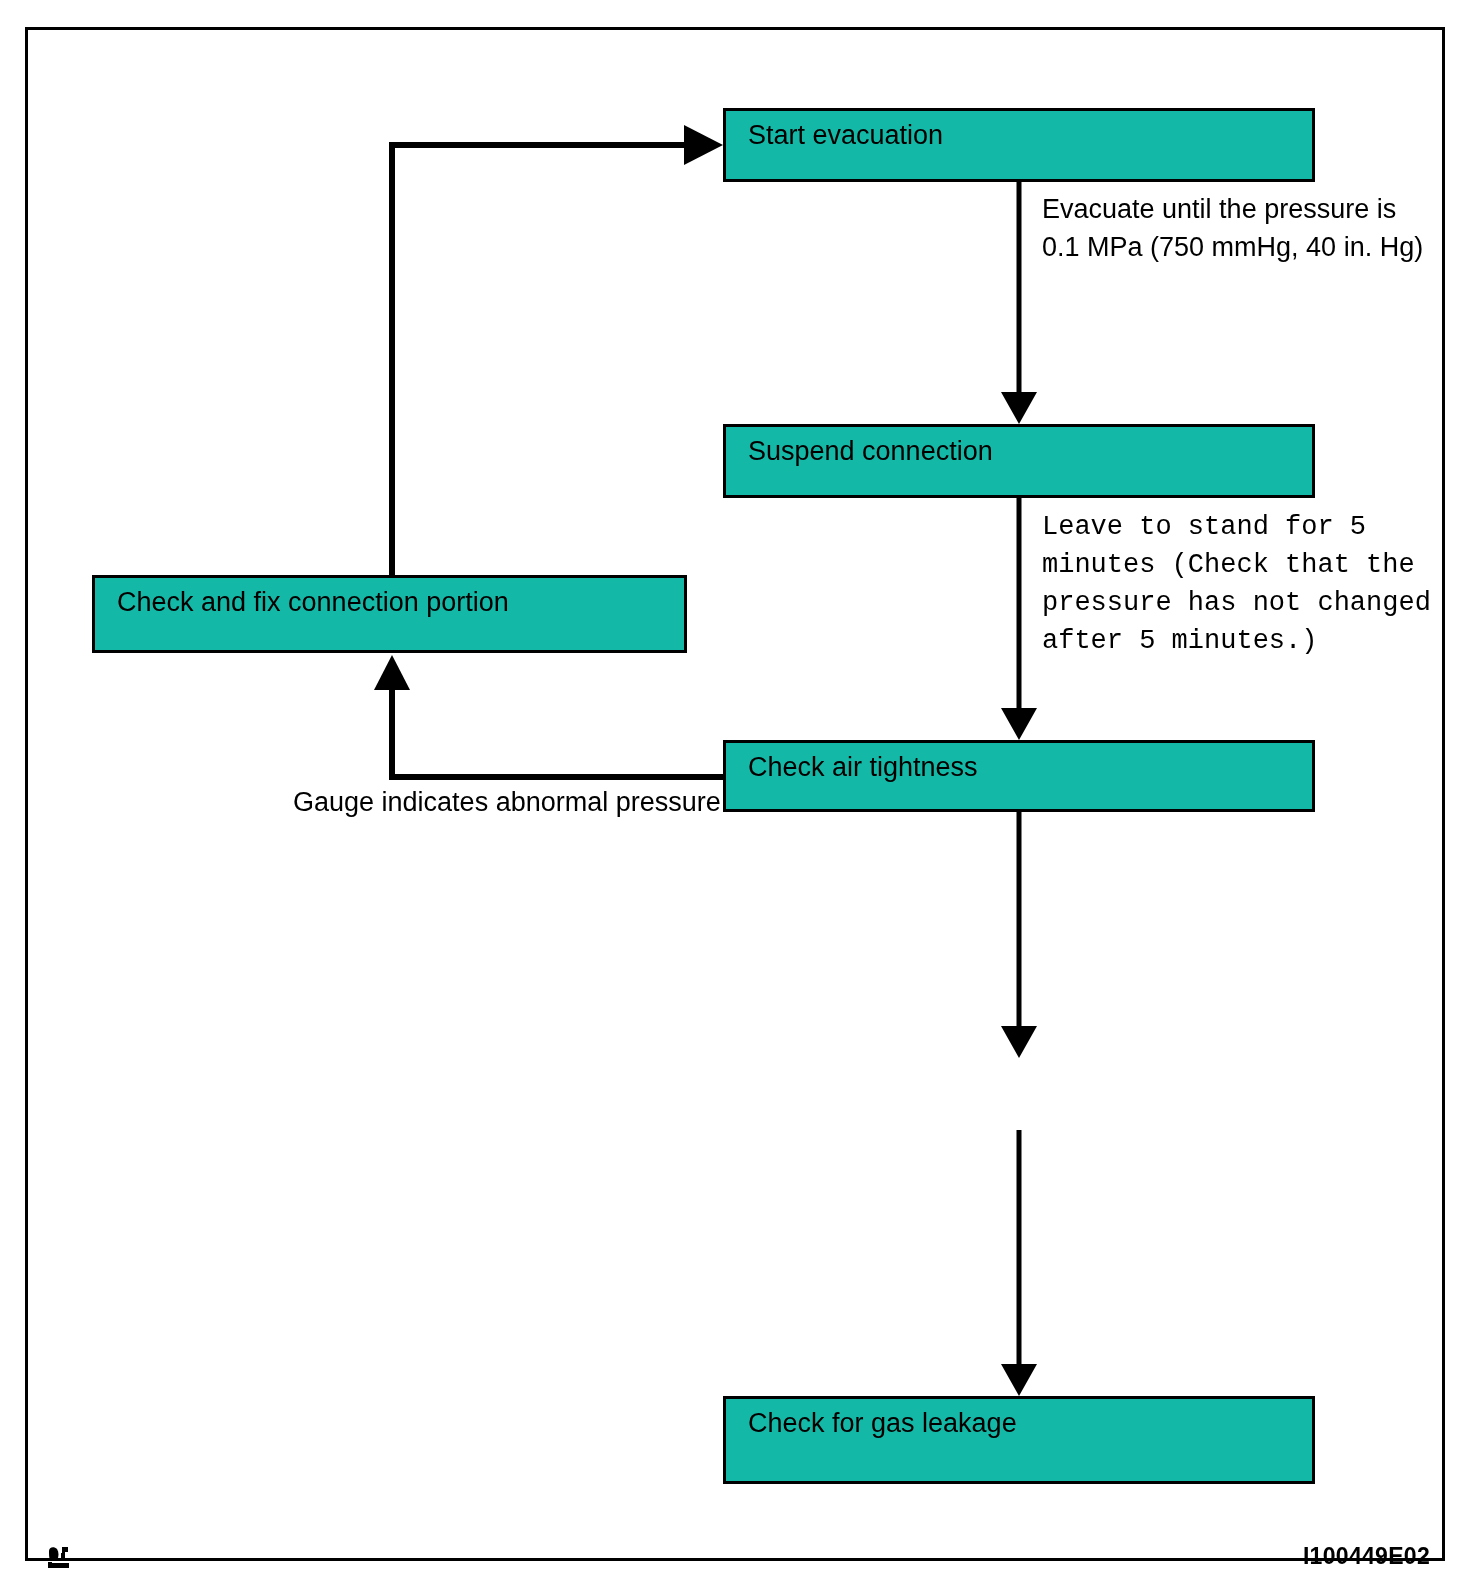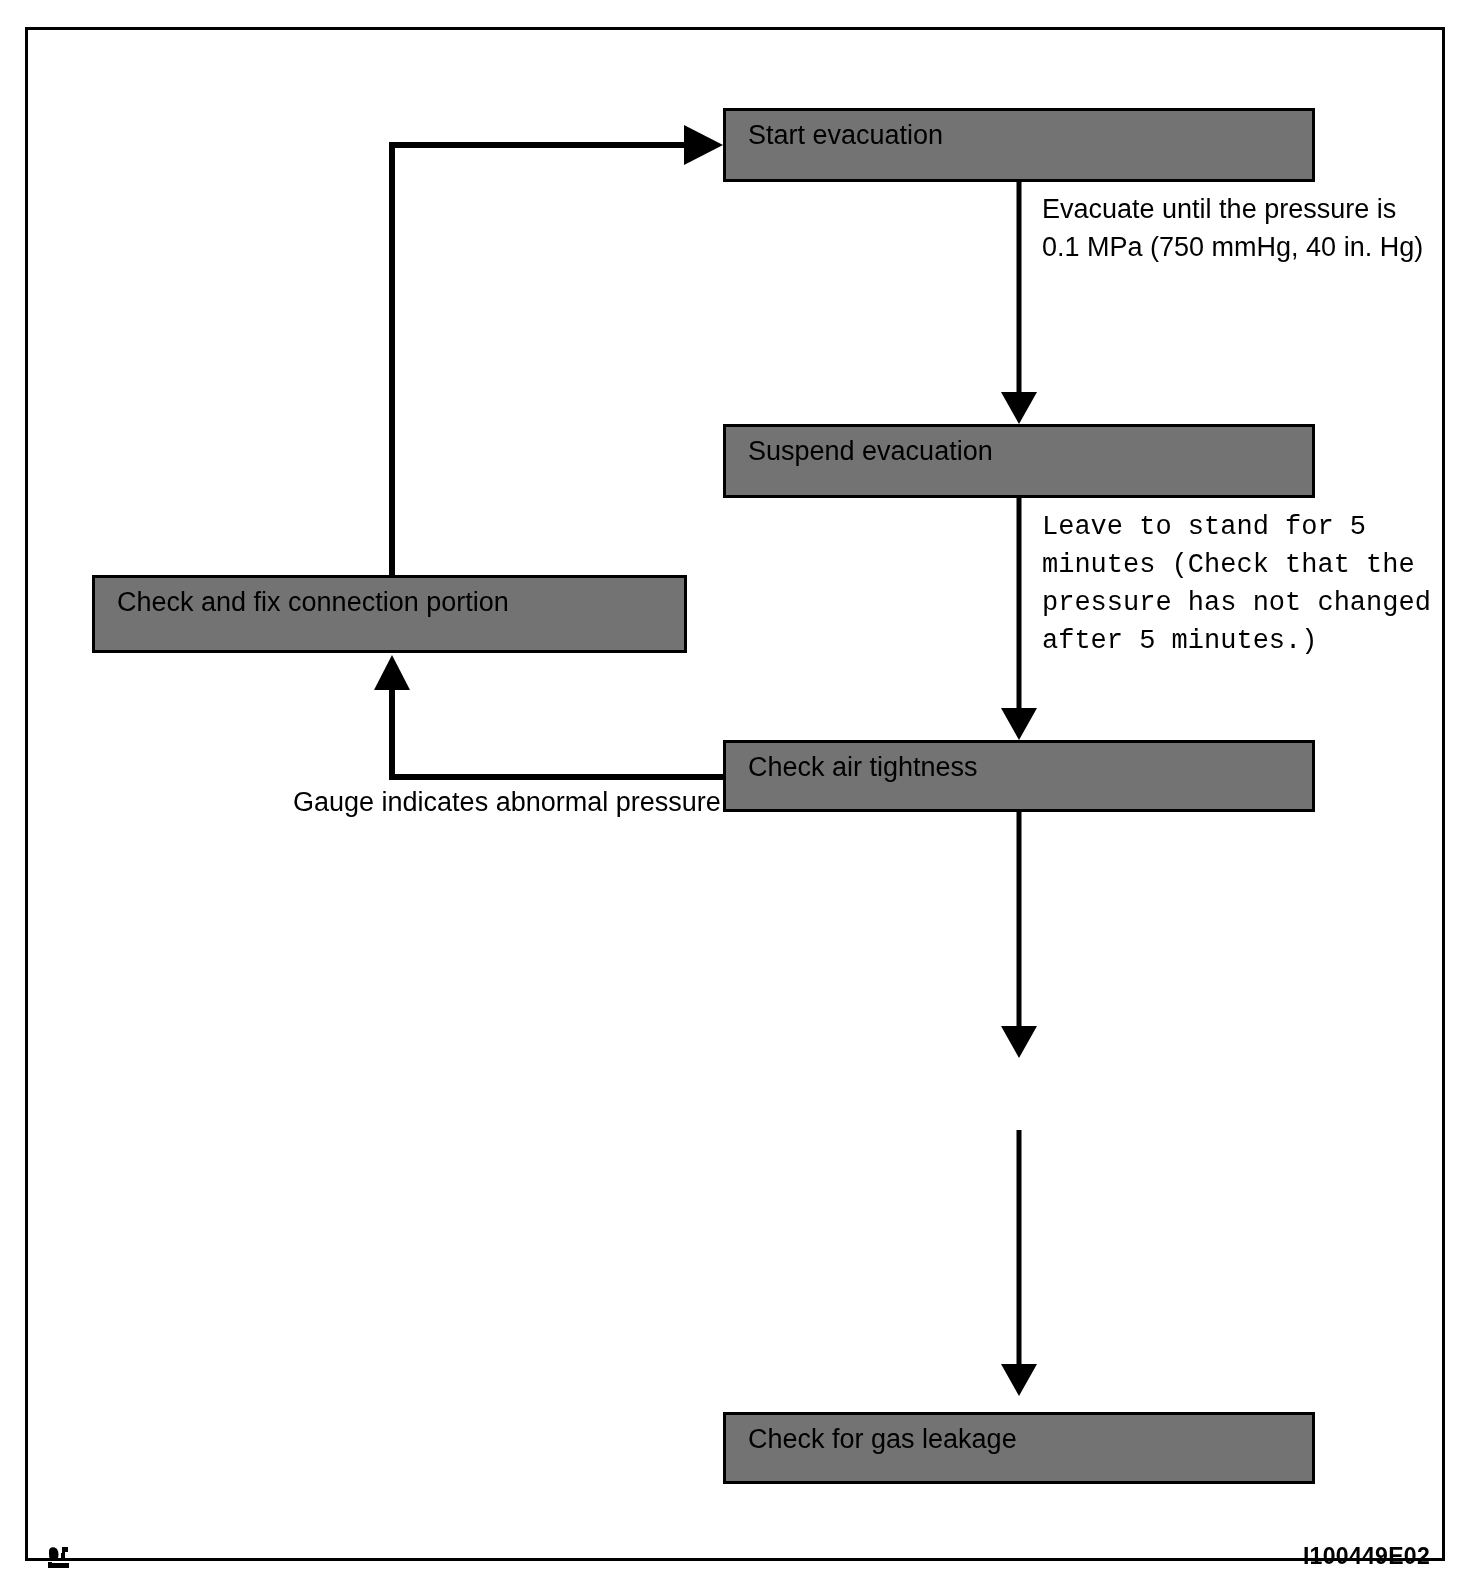--- a/index.html
+++ b/index.html
@@ -31,21 +31,21 @@
     position: absolute;
     left: 0;
     top: 0;
     width: 1472px;
     height: 1594px;
     pointer-events: none;
   }
   .node {
     position: absolute;
     border: 3px solid #000000;
-    background: #737373;
+    background: #14b8a6;
     box-sizing: border-box;
   }
   .node-label {
     position: absolute;
     left: 22px;
     top: 8px;
     font-size: 27px;
     line-height: 32px;
     white-space: nowrap;
     color: #000000;
@@ -119,33 +119,33 @@
       <line x1="1019" y1="1130" x2="1019" y2="1364" stroke="#000000" stroke-width="5"></line>
       <path d="M1001,1364 L1037,1364 L1019,1396 z" fill="#000000"></path>
     </g>
   </svg>
 
   <div class="node" style="left:723px; top:108px; width:592px; height:74px;">
     <span class="node-label">Start evacuation</span>
   </div>
 
   <div class="node" style="left:723px; top:424px; width:592px; height:74px;">
-    <span class="node-label">Suspend evacuation</span>
+    <span class="node-label">Suspend connection</span>
   </div>
 
   <div class="node" style="left:92px; top:575px; width:595px; height:78px;">
     <span class="node-label">Check and fix connection portion</span>
   </div>
 
   <div class="node" style="left:723px; top:740px; width:592px; height:72px;padding-left:16px;">
     <span class="node-label">Check air tightness</span>
   </div>
 
 
-  <div class="node" style="left:723px; top:1396px; width:592px; height:72px;margin-top:16px;">
+  <div class="node" style="left:723px; top:1396px; width:592px; height:88px;">
     <span class="node-label">Check for gas leakage</span>
   </div>
 
   <div class="edge-label" style="left:1042px; top:190px; width:395px;">Evacuate until the pressure is 0.1 MPa (750 mmHg, 40 in. Hg)</div>
 
   <div class="edge-label" style="left:1042px; top:508px; width:400px;font-family:Liberation Mono, monospace;">Leave to stand for 5 minutes (Check that the pressure has not changed after 5 minutes.)</div>
 
   <div class="edge-label" style="left:253px; top:783px; width:470px;margin-left:40px;">Gauge indicates abnormal pressure</div>
 
 

